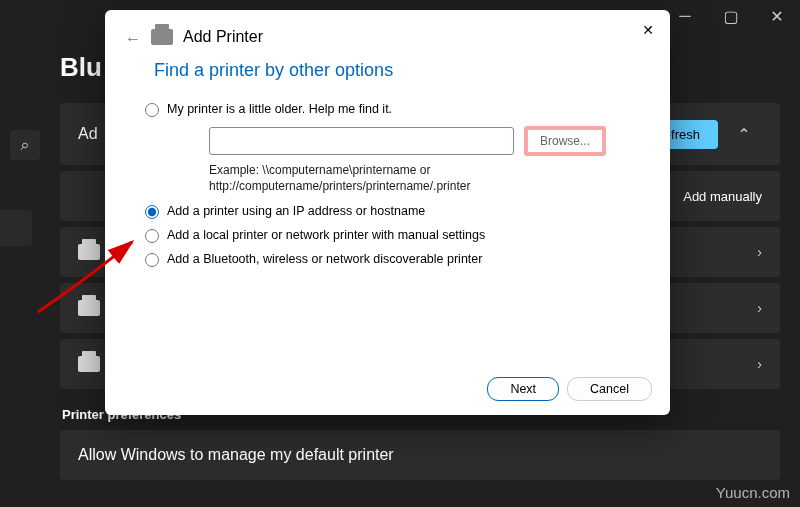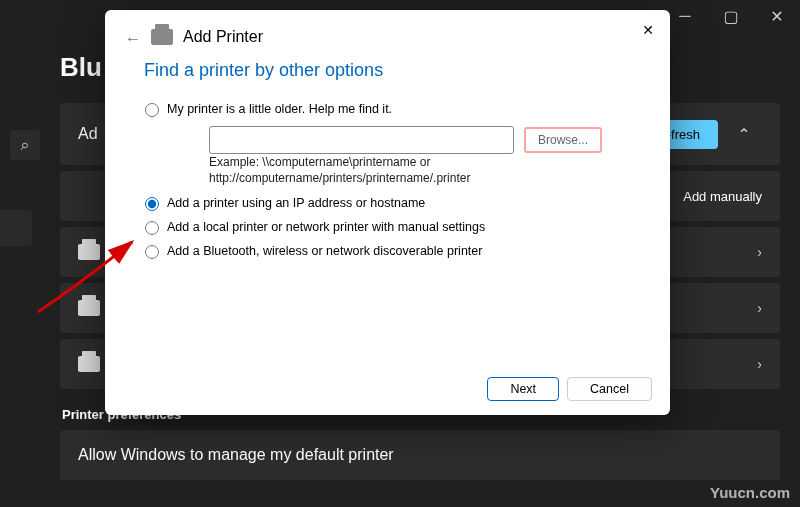--- a/index.html
+++ b/index.html
@@ -15,41 +15,41 @@
 .bg-card { background: #2d2d2d; border-radius: 4px; padding: 14px 18px; display: flex; align-items: center; justify-content: space-between; margin-bottom: 6px; min-height: 50px; }
 .bg-card-left { display:flex; align-items:center; gap:14px; }
 .printer-glyph { width:22px; height:16px; background:#ddd; border-radius:2px; position:relative; }
 .printer-glyph::before { content:""; position:absolute; top:-5px; left:4px; right:4px; height:5px; background:#ddd; border-radius:1px 1px 0 0;}
 .bg-card .chev { color:#ccc; font-size:14px; }
 .refresh-btn { background:#60cdff; color:#000; border:none; border-radius:4px; padding:7px 18px; font-size:13px; }
 .expand-box { width:36px; height:34px; background:#2d2d2d; border-radius:4px; display:flex; align-items:center; justify-content:center; color:#ccc; margin-left:8px;}
 .add-man { color:#ffffff; font-size:13px; }
 .search-circ { position:absolute; left:10px; top:130px; width:30px; height:30px; border-radius:4px; background:#2b2b2b; display:flex; align-items:center; justify-content:center; color:#ccc;}
 .sidebar-sel { position:absolute; left:0; top:210px; width:32px; height:36px; background:#2a2a2a; border-radius:0 4px 4px 0;}
-.watermark { position:absolute; right:10px; bottom:6px; color:rgba(255,255,255,0.65); font-size:15px; font-weight:700;}
+.watermark { position:absolute; right:10px; bottom:6px; color:rgba(255,255,255,0.65); font-size:15px; font-weight:400;}
 
 
 .dialog { position:absolute; left:105px; top:10px; width:565px; height:405px; background:#fff; border-radius:6px; box-shadow:0 10px 40px rgba(0,0,0,0.5); display:flex; flex-direction:column; }
 .dlg-close { position:absolute; right:10px; top:8px; width:24px; height:24px; display:flex; align-items:center; justify-content:center; font-size:14px; color:#000; cursor:pointer;}
 .dlg-hdr { display:flex; align-items:center; gap:10px; padding:18px 20px 4px 20px; }
 .back-arrow { font-size:16px; color:#777; }
 .dlg-hdr .printer-glyph { background:#888; }
 .dlg-hdr .printer-glyph::before { background:#888; }
 .dlg-title { font-size:16px; color:#000; }
-.dlg-sub { color:#0067c0; font-size:18px; padding:10px 0 12px 39px; }
+.dlg-sub { color:#0067c0; font-size:18px; padding:10px 0 12px 49px; }
 .dlg-body { flex:1; padding:0 32px 0 40px; font-size:12.5px; color:#000; overflow:hidden;}
 .opt { display:flex; align-items:flex-start; gap:8px; margin:9px 0; }
 .opt input[type=radio] { width:14px; height:14px; margin-top:1px; accent-color:#0067c0;}
 .shared-block { margin:4px 0 10px 64px; }
 .shared-row { display:flex; gap:10px; align-items:center;}
 .share-input { width:305px; height:28px; border:1px solid #888; border-radius:3px; padding:0 6px; font-size:12.5px;}
-.browse-btn { border:2px solid #fca5a5; background:#fdfdfd; border-radius:3px; padding:4px 12px; font-size:12px; color:#666;}
-.example { font-size:12px; color:#222; line-height:1.35; max-width:330px;}
+.browse-btn { border:4px solid #fca5a5; background:#fdfdfd; border-radius:3px; padding:4px 12px; font-size:12px; color:#666;}
+.example { font-size:12px; color:#222; margin-top:6px; line-height:1.35; max-width:330px;}
 .dlg-foot { display:flex; justify-content:flex-end; gap:8px; padding:10px 18px 14px; }
-.dlg-foot button { border:1px solid #ccc; background:#fdfdfd; border-radius:4px; padding:4px 22px; font-size:12.5px;}
+.dlg-foot button { border:1px solid #ccc; background:#fdfdfd; border-radius:11px; padding:4px 22px; font-size:12.5px;}
 .dlg-foot .next { border-color:#0067c0;}
 
 
 .arrow-svg { position:absolute; left:30px; top:230px; pointer-events:none;}
 </style>
 </head>
 <body>
 
 <div class="bg-window">
   <div class="bg-titlebar">

